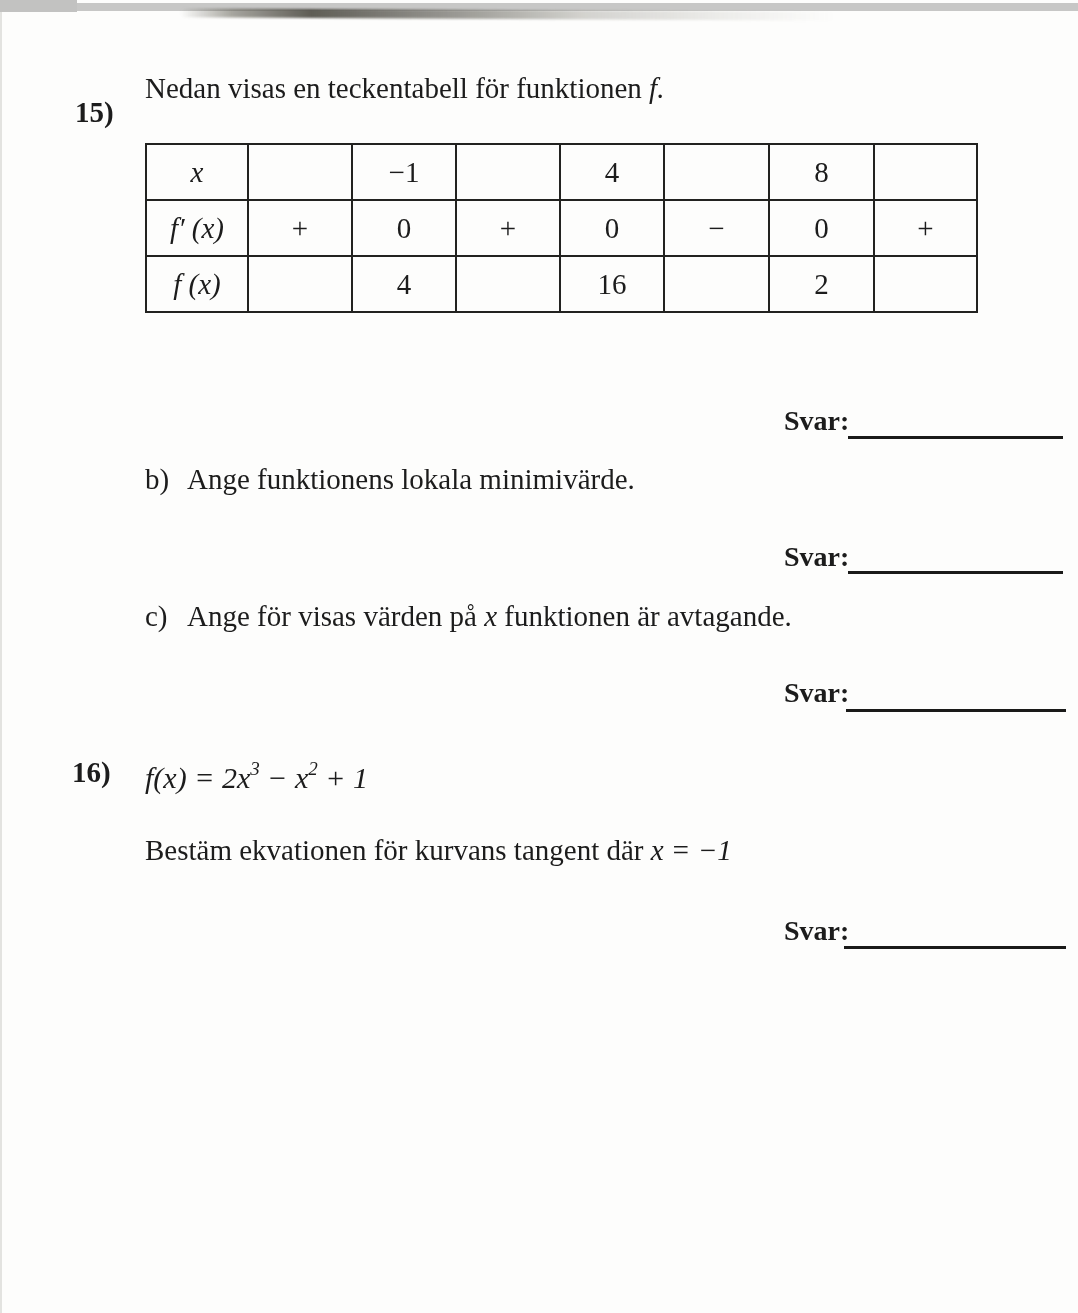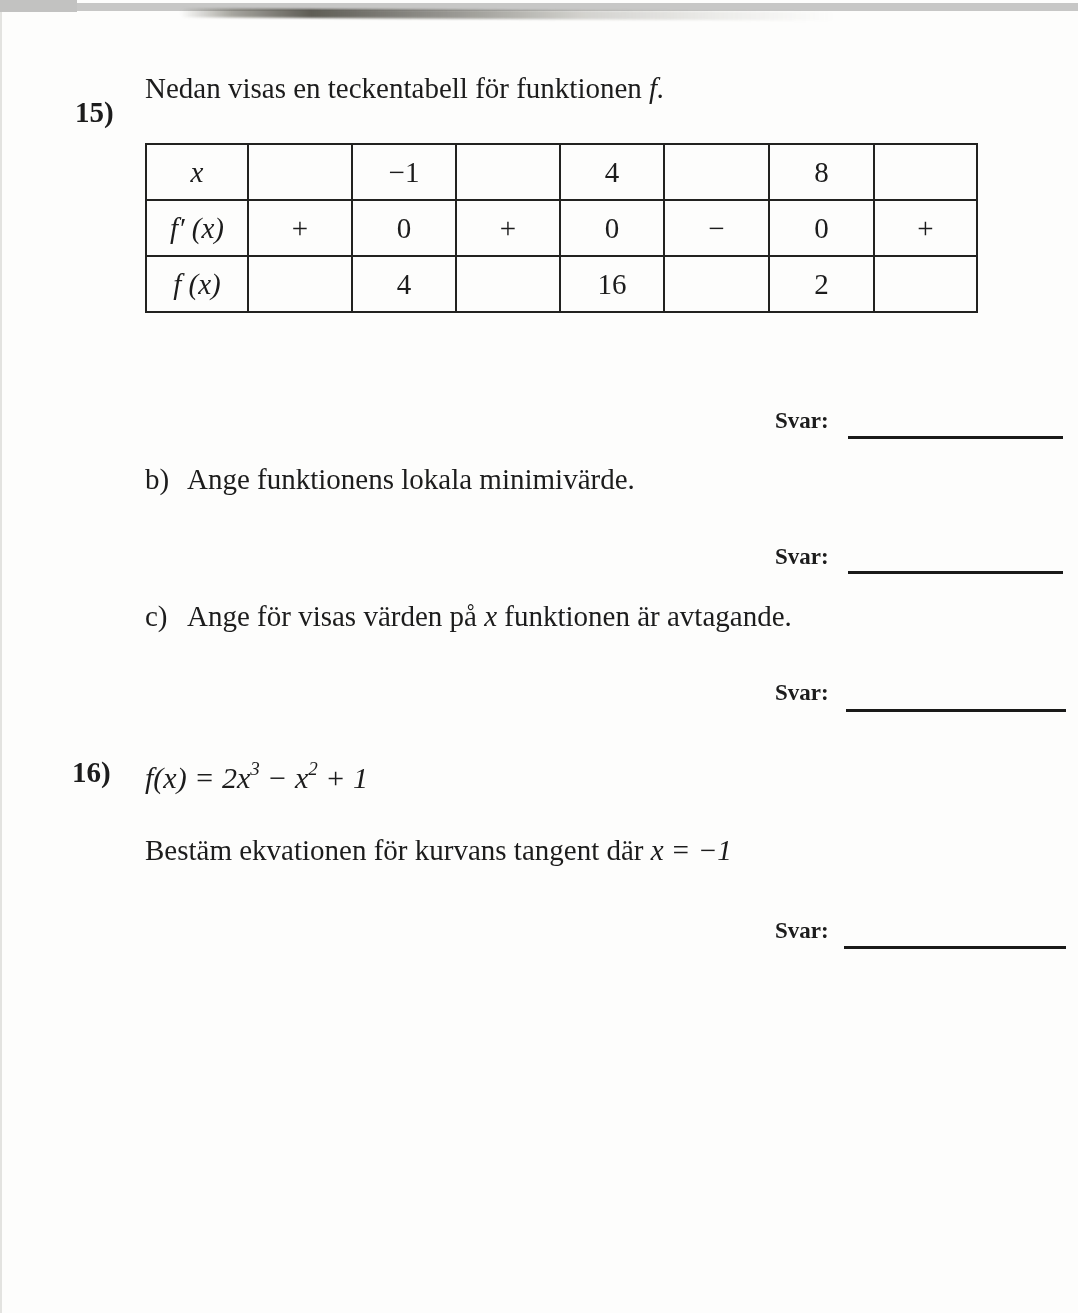--- a/index.html
+++ b/index.html
@@ -55,21 +55,21 @@
     border: 2px solid #222220;
     height: 54px;
     text-align: center;
     vertical-align: middle;
     padding: 0;
     overflow: hidden;
   }
   .sign-table td.lbl { font-style: italic; }
 
   
-  .svar { font-size: 23px; line-height: 36px; font-weight: bold; }
+  .svar { font-size: 28px; line-height: 36px; font-weight: bold; margin-left: 9px; }
   .ans-line { position: absolute; height: 0; border-bottom: 3px solid #1a1a19; }
 
   
   .formula { font-size: 30px; line-height: 38px; font-style: italic; white-space: nowrap; }
   .formula sup { font-size: 19px; position: relative; top: -2px; vertical-align: super; }
 </style>
 </head>
 <body>
 
 <div class="page">

